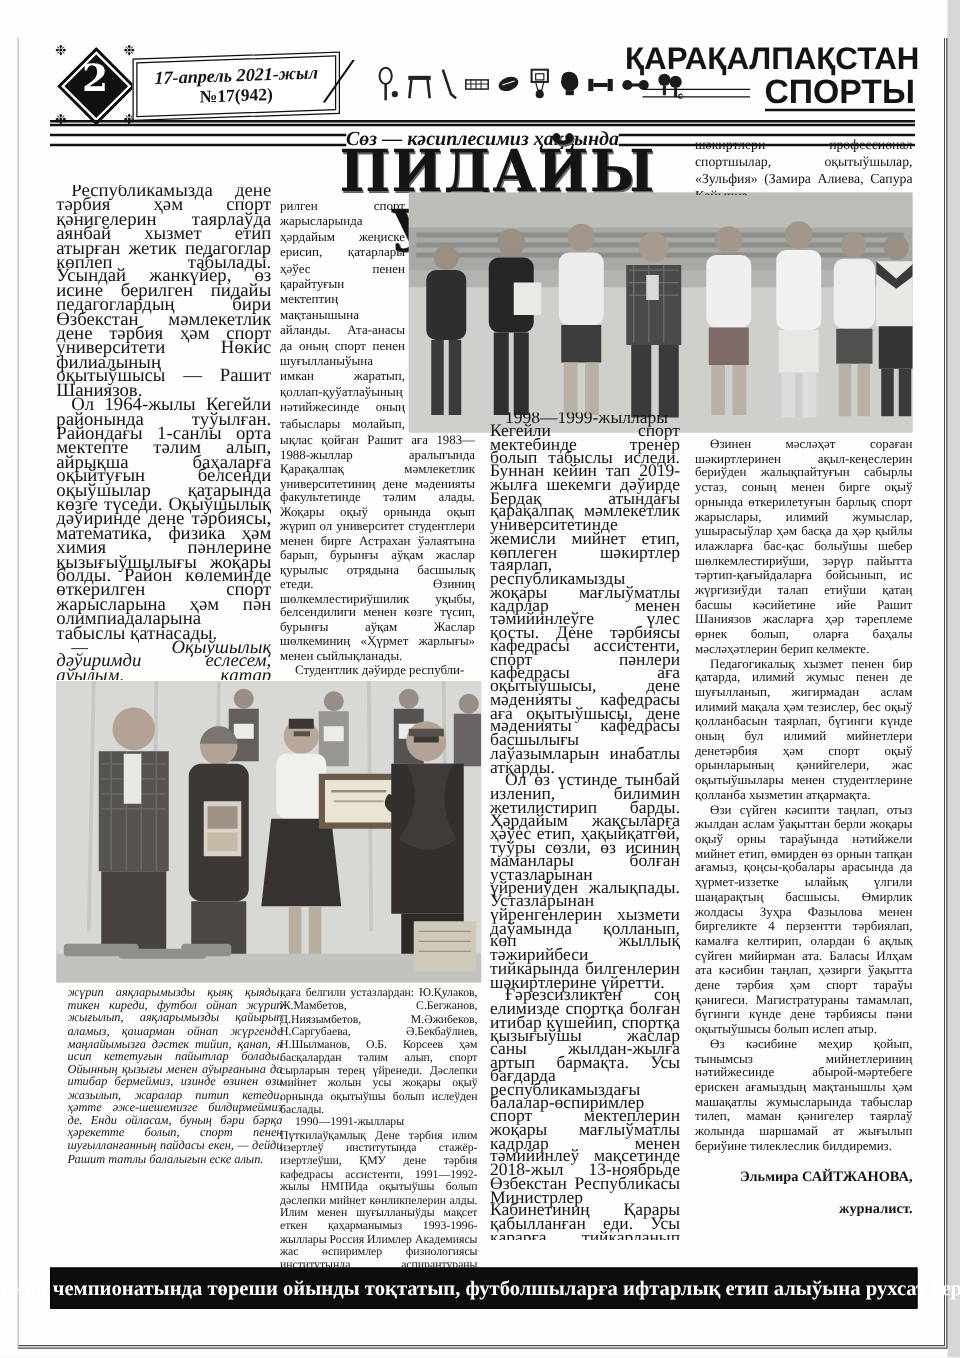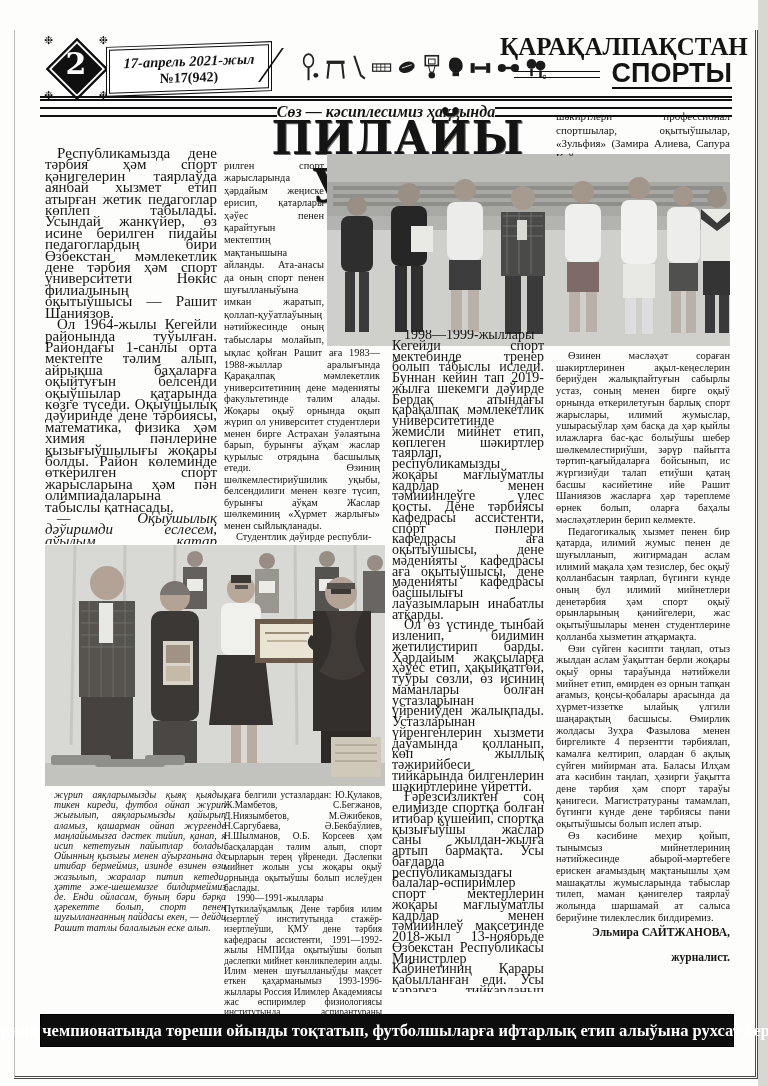--- a/index.html
+++ b/index.html
@@ -15,21 +15,21 @@
   .diamond-num{position:absolute;left:0;top:8px;width:60px;text-align:center;color:#fff;font-weight:bold;font-size:30px;font-family:"DejaVu Serif",serif;}
   .diamond-orn{position:absolute;font-size:11px;color:#101010;}
   .orn-tl{left:-2px;top:-4px}.orn-tr{right:-2px;top:-4px}.orn-bl{left:-2px;bottom:-4px}.orn-br{right:-2px;bottom:-4px}
   .datebox{position:absolute;left:66px;top:4px;width:158px;height:42px;border:4px double #101010;transform:skewY(-2deg);background:#fff;display:flex;flex-direction:column;align-items:center;justify-content:center;}
   .datebox .l1{font-weight:bold;font-style:italic;font-size:14.5px;white-space:nowrap;}
   .datebox .l2{font-weight:bold;font-size:14px;}
   .slash{position:absolute;left:230px;top:8px;width:34px;height:34px;border-left:2px solid #101010;transform:skewX(-35deg);}
   .icons{position:absolute;left:262px;top:8px;width:244px;height:40px;display:flex;align-items:center;gap:5px;}
   .icons svg{display:block;}
   .mast-title{position:absolute;right:0;top:-6px;width:232px;text-align:right;}
-  .mast-title .t1{font-size:25px;font-weight:bold;letter-spacing:0px;line-height:1.05;font-family:Liberation Serif, serif;}
+  .mast-title .t1{font-size:25px;font-weight:bold;letter-spacing:0px;line-height:1.05;font-family:Liberation Sans, sans-serif;}
   .mast-title .t2row{display:flex;align-items:center;justify-content:flex-end;gap:12px;}
   .mast-title .t2rule{flex:0 0 86px;height:5px;border-top:1px solid #101010;border-bottom:1px solid #101010;}
   .mast-title .t2{font-size:27px;font-weight:bold;font-family:"Liberation Sans",sans-serif;line-height:1.0;border-bottom:2px solid #101010;}
   .toprule{position:absolute;left:40px;top:96px;width:692px;border-top:5px double #101010;}
 
   
   .kicker{position:absolute;left:40px;top:103px;width:692px;display:flex;align-items:center;}
   .kicker .rule{flex:1;height:6px;border-top:2px solid #101010;border-bottom:2px solid #101010;}
   .kicker .ktext{font-weight:bold;font-style:italic;font-size:16px;white-space:nowrap;}
   .headline{position:absolute;left:240px;top:116px;width:316px;height:46px;text-align:center;font-weight:bold;font-size:43px;line-height:44px;letter-spacing:1px;transform:scaleY(1.08);font-family:"DejaVu Serif",serif;text-shadow:1px 1px 0 #666;}
@@ -40,21 +40,21 @@
   .noindent{text-indent:0;}
   .italicp{font-style:italic;}
   .col1t{left:45px;top:148px;width:172px;height:396px;font-size:15px;line-height:11.4px;}
   .c2strip{left:224px;top:160px;width:100px;height:186px;font-size:10.4px;line-height:12.4px;}
   .c2mid{left:224px;top:347px;width:156px;height:196px;font-size:10.3px;line-height:11.5px;}
   .c4top{left:556px;top:110px;width:174px;height:46px;font-size:11px;line-height:13.5px;}
   .col3{left:392px;top:330px;width:152px;height:662px;font-size:14px;line-height:10.75px;font-family:Liberation Serif, serif;}
   .col4{left:556px;top:350px;width:174px;height:662px;font-size:10.4px;line-height:11.7px;}
   .c1b{left:54px;top:790px;width:172px;height:224px;font-size:9.9px;line-height:10.2px;}
   .c2b{left:224px;top:790px;width:158px;height:224px;font-size:9.4px;line-height:10.35px;}
-  .byline{margin-top:3px;text-align:right;font-weight:bold;font-size:11.5px;line-height:13px;}
+  .byline{margin-top:13px;text-align:right;font-weight:bold;font-size:11.5px;line-height:13px;}
 
   
   .photo{position:absolute;background:#c9c9c6;}
   .photo svg{display:block;}
   .photo1{left:327px;top:154px;width:403px;height:192px;}
   .photo2{left:45px;top:545px;width:340px;height:241px;}
 
   
   .footerbar{position:absolute;left:40px;top:1014px;width:692px;height:31px;background:#0d0d0d;border:1px solid #000;display:flex;align-items:center;justify-content:center;}
   .footerbar span{color:#fff;font-weight:bold;font-size:16.5px;white-space:nowrap;letter-spacing:0px;}
@@ -348,21 +348,21 @@
     </div>
   <div class="seg col3">
       <p class="para">1998—1999-жыллары Кегейли спорт мектебинде тренер болып табыслы иследи. Буннан кейин тап 2019-жылға шекемги дәўирде Бердақ атындағы қарақалпақ мәмлекетлик университетинде жемисли мийнет етип, көплеген шәкиртлер таярлап, республикамызды жоқары мағлыўматлы кадрлар менен тәмийинлеўге үлес қосты. Дене тәрбиясы кафедрасы ассистенти, спорт пәнлери кафедрасы аға оқытыўшысы, дене мәденияты кафедрасы аға оқытыўшысы, дене мәденияты кафедрасы басшылығы лаўазымларын инабатлы атқарды.</p>
       <p class="para">Ол өз үстинде тынбай изленип, билимин жетилистирип барды. Ҳәрдайым жақсыларға ҳәўес етип, ҳақыйқатгөй, туўры сөзли, өз исиниң маманлары болған устазларынан үйрениўден жалықпады. Устазларынан үйренгенлерин хызмети даўамында қолланып, көп жыллық тәжирийбеси тийкарында билгенлерин шәкиртлерине үйретти.</p>
       <p class="para">Ғәрезсизликтен соң елимизде спортқа болған итибар күшейип, спортқа қызығыўшы жаслар саны жылдан-жылға артып бармақта. Усы бағдарда республикамыздағы балалар-өспиримлер спорт мектеплерин жоқары мағлыўматлы кадрлар менен тәмийинлеў мақсетинде 2018-жыл 13-ноябрьде Өзбекстан Республикасы Министрлер Кабинетиниң Қарары қабылланған еди. Усы қарарға тийкарланып Өзбекстан мәмлекетлик дене тәрбия ҳәм спорт университети Нөкис филиалы шөлкемлестирилди. Усы оқыў орны өз жумысын баслаған дәслепки күнинен баслап-ақ ол директор орынбасары лаўазымына бекитилип, өз хызметин инабатлы атқарып келмекте. Бүгинги күнде Р.Шаниязов усы филиалда спорт түрлери факультети деканы лаўазымында ислеп атыр. Бул оқыў дәргайында спортқа қызығыўшы көплеген қәбилетли жаслар өзлери таңлаған спорт түрлери бойынша тәлим алып, жоқары мағлыўматлы қәнийгелер болып жетилисип, спорт тараўының раўажланыўына үлеслерин қоспақта. Оның көплеген</p>
     </div>
   <div class="seg col4">
       <p class="para">Өзинен мәсләҳәт сораған шәкиртлеринен ақыл-кеңеслерин бериўден жалықпайтуғын сабырлы устаз, соның менен бирге оқыў орнында өткерилетуғын барлық спорт жарыслары, илимий жумыслар, ушырасыўлар ҳәм басқа да ҳәр қыйлы илажларға бас-қас болыўшы шебер шөлкемлестириўши, зәрүр пайытта тәртип-қағыйдаларға бойсынып, ис жүргизиўди талап етиўши қатаң басшы кәсийетине ийе Рашит Шаниязов жасларға ҳәр тәреплеме өрнек болып, оларға баҳалы мәсләҳәтлерин берип келмекте.</p>
       <p class="para">Педагогикалық хызмет пенен бир қатарда, илимий жумыс пенен де шуғылланып, жигирмадан аслам илимий мақала ҳәм тезислер, бес оқыў қолланбасын таярлап, бүгинги күнде оның бул илимий мийнетлери денетәрбия ҳәм спорт оқыў орынларының қәнийгелери, жас оқытыўшылары менен студентлерине қолланба хызметин атқармақта.</p>
       <p class="para">Өзи сүйген кәсипти таңлап, отыз жылдан аслам ўақыттан берли жоқары оқыў орны тараўында нәтийжели мийнет етип, өмирден өз орнын тапқан ағамыз, қоңсы-қобалары арасында да ҳүрмет-иззетке ылайық үлгили шаңарақтың басшысы. Өмирлик жолдасы Зуҳра Фазылова менен биргеликте 4 перзентти тәрбиялап, камалға келтирип, олардан 6 ақлық сүйген мийирман ата. Баласы Илҳам ата кәсибин таңлап, ҳәзирги ўақытта дене тәрбия ҳәм спорт тараўы қәнигеси. Магистратураны тамамлап, бүгинги күнде дене тәрбиясы пәни оқытыўшысы болып ислеп атыр.</p>
-      <p class="para">Өз кәсибине меҳир қойып, тынымсыз мийнетлериниң нәтийжесинде абырой-мәртебеге ерискен ағамыздың мақтанышлы ҳәм машақатлы жумысларында табыслар тилеп, маман қәнигелер таярлаў жолында шаршамай ат салыса бериўине тилеклеслик билдиремиз.</p>
+      <p class="para">Өз кәсибине меҳир қойып, тынымсыз мийнетлериниң нәтийжесинде абырой-мәртебеге ерискен ағамыздың мақтанышлы ҳәм машақатлы жумысларында табыслар тилеп, маман қәнигелер таярлаў жолында шаршамай ат жығылып бериўине тилеклеслик билдиремиз.</p>
       <p class="byline">Эльмира САЙТЖАНОВА,</p>
     <p class="byline" style="margin-top:2px;">журналист.</p>
   </div>
   <div class="seg c1b">
       <p class="para italicp noindent">жүрип аяқларымызды қыяқ қыяды, тикен киреди, футбол ойнап жүрип жығылып, аяқларымызды қайырып аламыз, қашарман ойнап жүргенде маңлайымызға дәстек тийип, қанап, я исип кететуғын пайытлар болады. Ойынның қызығы менен аўырғанына да итибар бермеймиз, изинде өзинен өзи жазылып, жаралар питип кетеди, ҳәтте әже-шешемизге билдирмеймиз де. Енди ойласам, буның бәри бәрқа ҳәрекетте болып, спорт пенен шуғылланғанның пайдасы екен, — дейди Рашит татлы балалығын еске алып.</p>
     </div>
   <div class="seg c2b">
       <p class="para noindent">қаға белгили устазлардан: Ю.Қулаков, Ж.Мамбетов, С.Бегжанов, Д.Ниязымбетов, М.Әжибеков, Н.Саргубаева, Ә.Бекбаўлиев, Н.Шылманов, О.Б. Корсеев ҳәм басқалардан тәлим алып, спорт сырларын терең үйренеди. Дәслепки мийнет жолын усы жоқары оқыў орнында оқытыўшы болып ислеўден баслады.</p>
       <p class="para">1990—1991-жыллары Пүткилаўқамлық Дене тәрбия илим изертлеў институтында стажёр-изертлеўши, ҚМУ дене тәрбия кафедрасы ассистенти, 1991—1992-жылы НМПИда оқытыўшы болып дәслепки мийнет көнликпелерин алды. Илим менен шуғылланыўды мақсет еткен қаҳарманымыз 1993-1996-жыллары Россия Илимлер Академиясы жас өспиримлер физиологиясы институтында аспирантураны питкерди.</p>
     </div>

